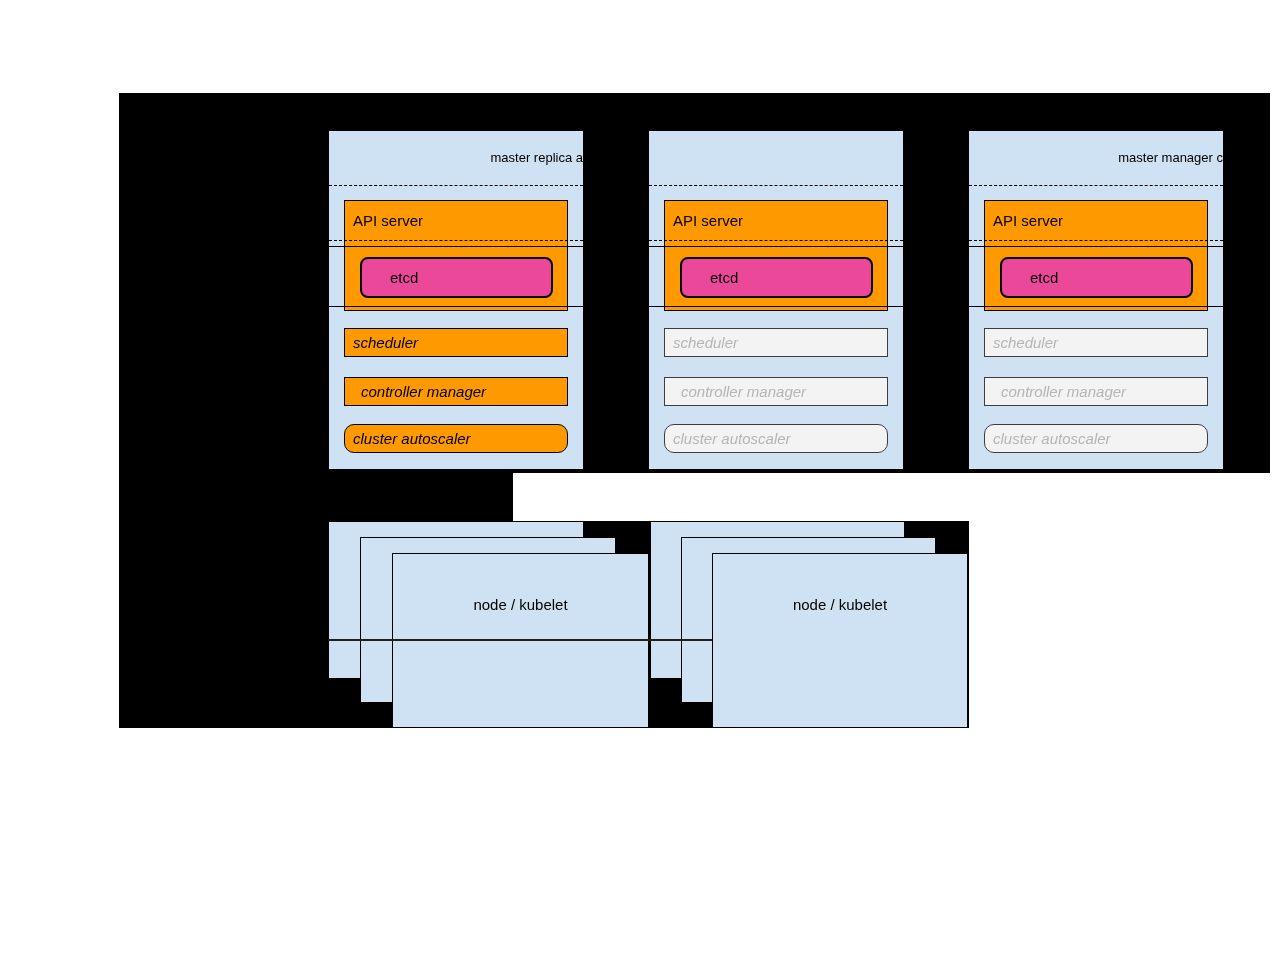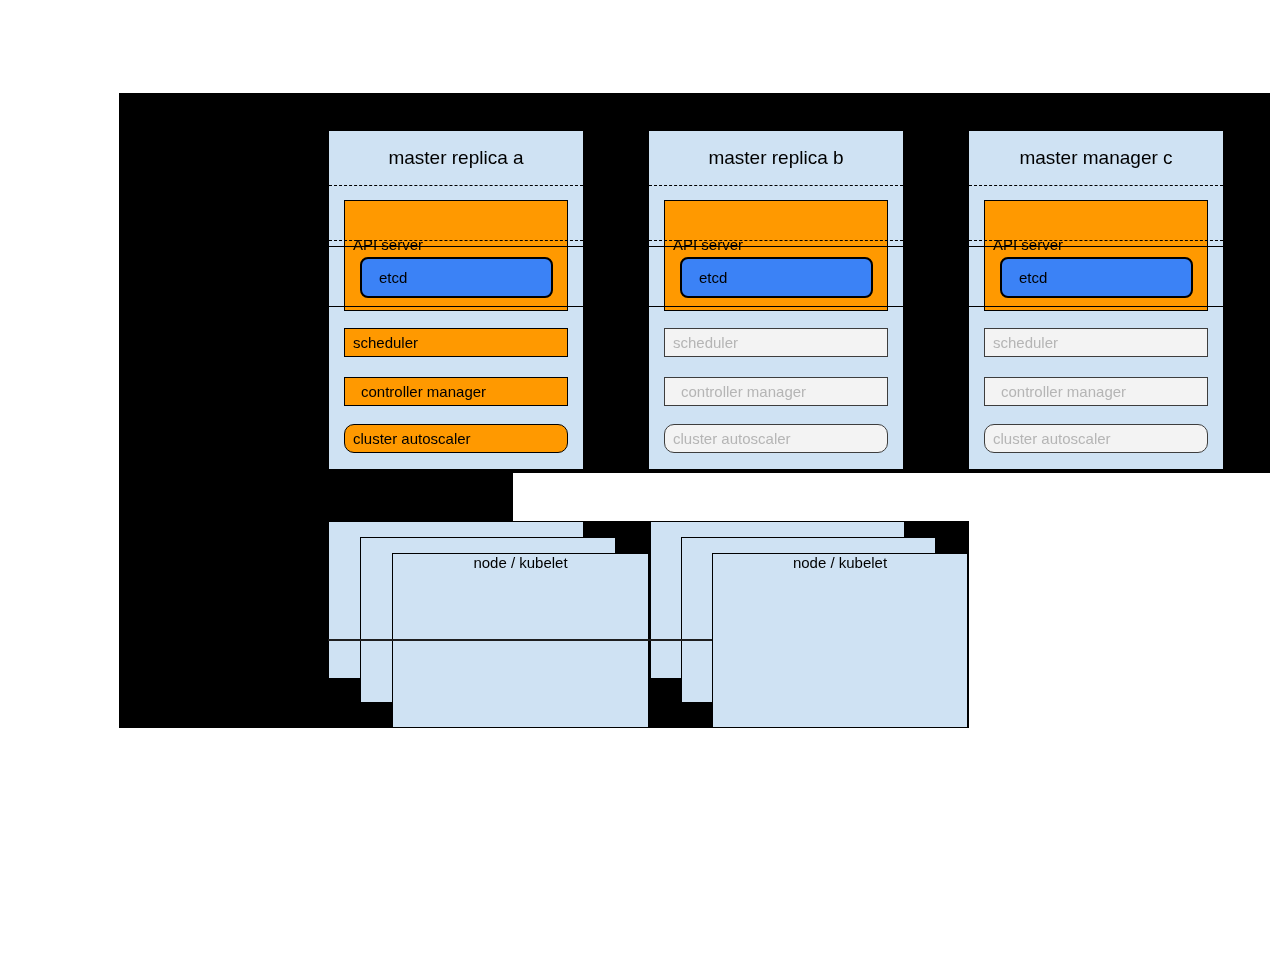--- a/index.html
+++ b/index.html
@@ -13,56 +13,56 @@
   #bg-left-strip{left:119px;top:473px;width:394px;height:48px;}
   #bg-bottom{left:119px;top:521px;width:850px;height:207px;}
 
   
   .panel{top:130px;width:256px;height:340px;background:#cfe2f3;
          border:1px solid #000;z-index:1;}
   #master-a{left:328px;}
   #master-b{left:648px;}
   #master-c{left:968px;}
   .panel-title{position:absolute;left:0;top:0;width:100%;height:54px;
-               line-height:54px;text-align:center;font-size:19px;}
+               line-height:54px;text-align:right;font-size:13px;}
   .hline{position:absolute;left:0;width:100%;height:0;z-index:4;}
   .hline.dashed{border-top:1px dashed #000;}
   .hline.solid{border-top:1px solid #000;}
   .l1{top:54px;}
   .l2{top:109px;}
   .l3{top:115px;}
   .l4{top:175px;}
 
   .api-box{position:absolute;left:15px;top:69px;width:224px;height:111px;
            background:#ff9900;border:1px solid #000;z-index:2;box-sizing:border-box;}
-  .api-label{padding:11px 0 0 8px;font-size:15px;margin-top:24px;}
+  .api-label{padding:11px 0 0 8px;font-size:15px;}
 
   .etcd{position:absolute;left:31px;top:126px;width:193px;height:41px;
-        background:#3b82f6;border:2px solid #000;border-radius:8px;
+        background:#ec4899;border:2px solid #000;border-radius:8px;
         z-index:5;box-sizing:border-box;font-size:15px;line-height:37px;
-        padding-left:17px;}
+        padding-left:28px;}
 
   .small-box{position:absolute;left:15px;width:224px;height:29px;
              font-size:15px;line-height:27px;padding-left:8px;
-             box-sizing:border-box;z-index:2;}
+             box-sizing:border-box;z-index:2;font-style:italic;}
   .active-box{background:#ff9900;border:1px solid #000;color:#000;}
   .inactive-box{background:#f3f3f3;border:1px solid #3d3d3d;color:#b5b5b5;}
   .sb1{top:197px;}
   .sb2{top:246px;padding-left:16px;}
   .sb3{top:293px;border-radius:10px;}
 
   
   .node-box{background:#cfe2f3;border:1px solid #000;}
   #s1-back {left:328px;top:521px;width:256px;height:158px;z-index:1;}
   #s1-mid  {left:360px;top:537px;width:256px;height:166px;z-index:1;}
   #s1-front{left:392px;top:553px;width:257px;height:175px;z-index:1;}
   #s2-back {left:650px;top:521px;width:255px;height:158px;z-index:1;}
   #s2-mid  {left:681px;top:537px;width:255px;height:166px;z-index:1;}
   #s2-front{left:712px;top:553px;width:256px;height:175px;z-index:3;}
-  .node-label{text-align:center;font-size:15px;}
+  .node-label{margin-top:42px;text-align:center;font-size:15px;}
   #node-line{left:328px;top:639px;width:384px;height:0;
              border-top:2px solid #1f1f1f;z-index:2;}
 </style>
 </head>
 <body>
 
 <div>
 
   <div class="abs bg" id="bg-top"></div>
   <div class="abs bg" id="bg-left-strip"></div>
@@ -85,21 +85,20 @@
     </div>
     <div class="small-box active-box sb2">
       <span>controller manager</span>
     </div>
     <div class="small-box active-box sb3">
       <span>cluster autoscaler</span>
     </div>
   </div>
 
   <div class="abs panel" id="master-b">
-    <div class="panel-title">master replica b</div>
     <div class="hline dashed l1"></div>
     <div class="api-box">
       <div class="api-label">API server</div>
     </div>
     <div class="hline dashed l2"></div>
     <div class="hline solid l3"></div>
     <div class="etcd">
       <span>etcd</span>
     </div>
     <div class="hline solid l4"></div>

